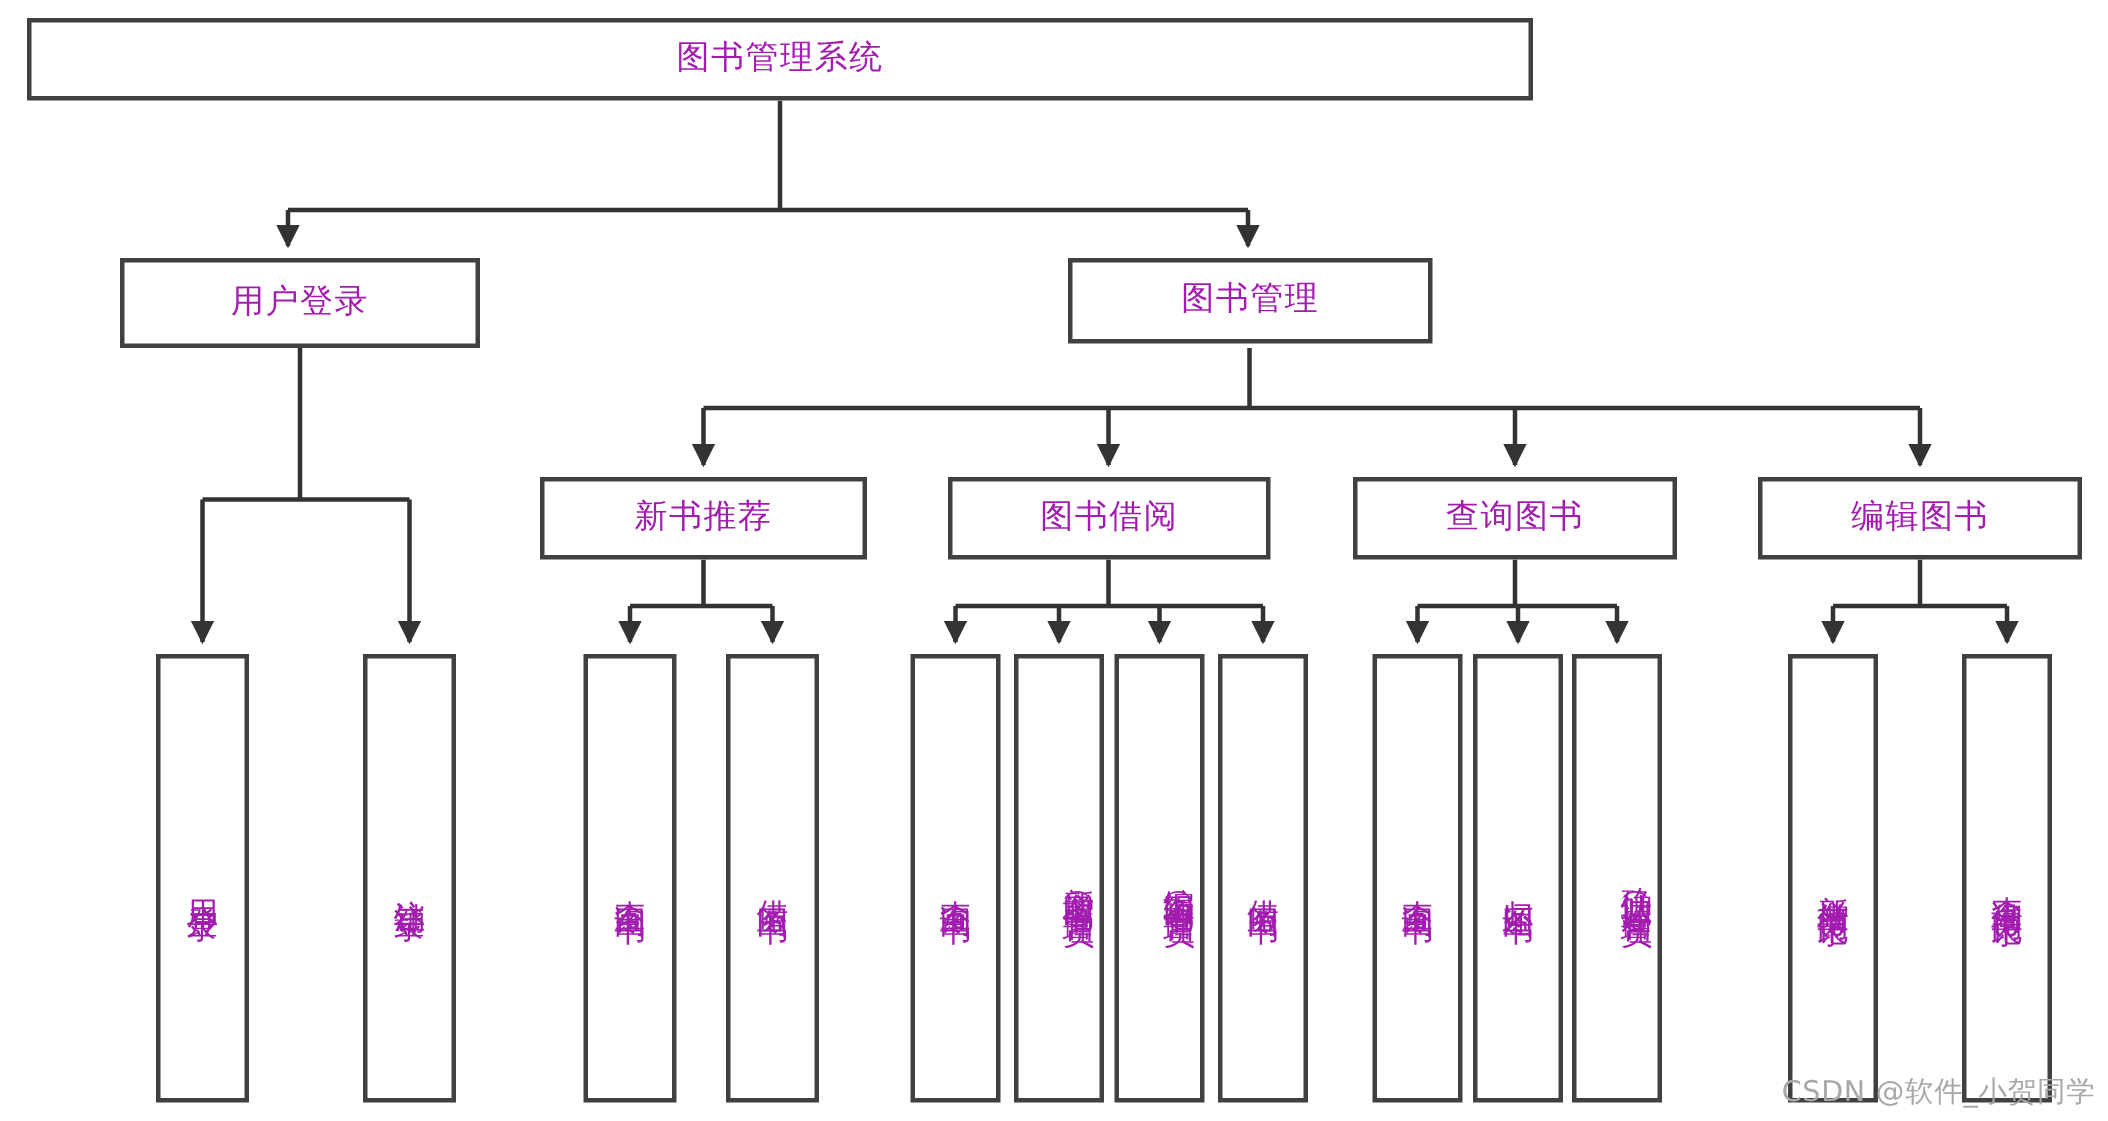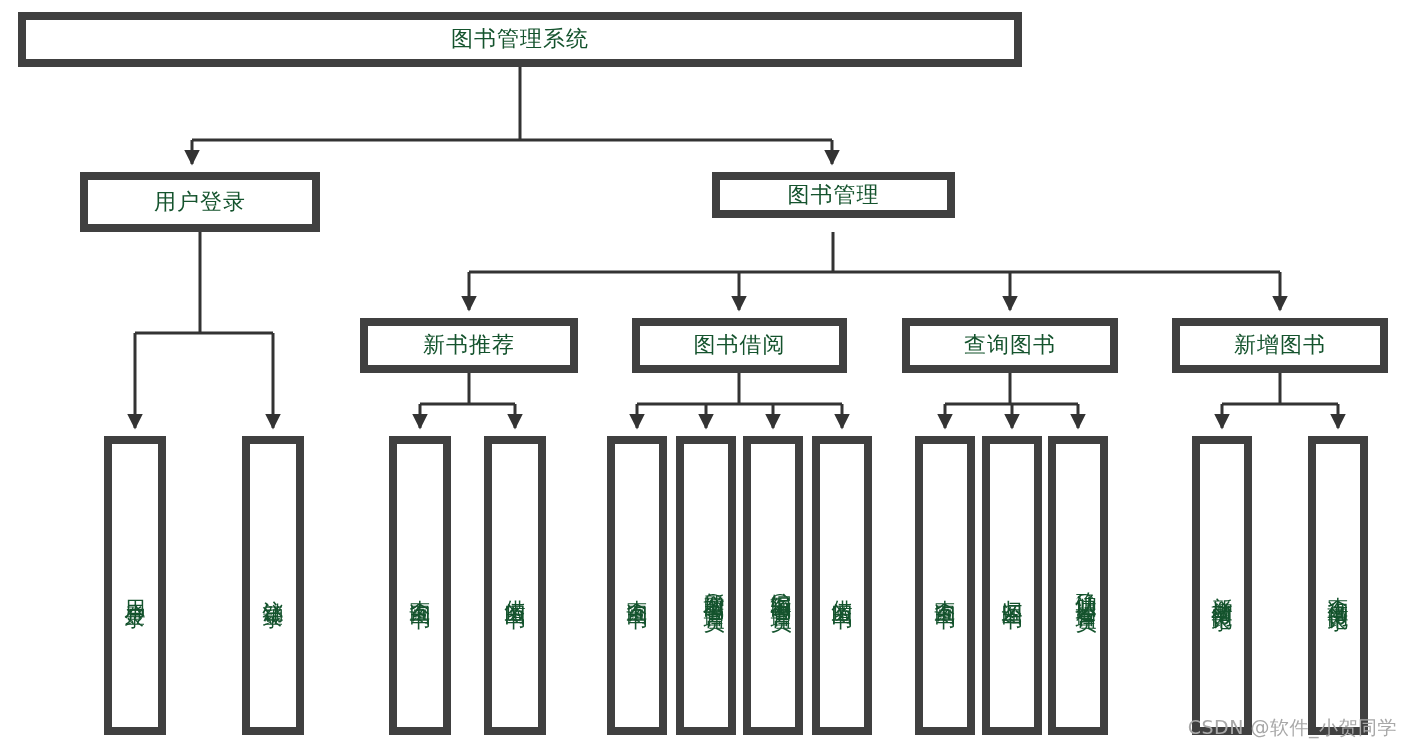--- a/index.html
+++ b/index.html
@@ -19,26 +19,26 @@
     position: absolute;
     left: 0;
     top: 0;
     width: 1405px;
     height: 747px;
     pointer-events: none;
   }
   .node {
     position: absolute;
     box-sizing: border-box;
-    border: 8px solid #404040;
+    border: 3px solid #404040;
     background: #ffffff;
     display: flex;
     align-items: center;
     justify-content: center;
-    color: #14532d;
+    color: #a21caf;
   }
   .node.h {
     font-size: 22px;
     line-height: 1.1;
     letter-spacing: 1px;
   }
   .node.v {
     writing-mode: vertical-rl;
     text-orientation: upright;
     font-size: 21px;
@@ -122,35 +122,35 @@
     </g>
   </svg>
 
   <div class="node h" style="left:18px; top:12px; width:1004px; height:55px;">
     <span class="hlabel">图书管理系统</span>
   </div>
 
   <div class="node h" style="left:80px; top:172px; width:240px; height:60px;">
     <span class="hlabel">用户登录</span>
   </div>
-  <div class="node h" style="left:712px; top:172px; width:243px; height:46px;align-items:center;">
+  <div class="node h" style="left:712px; top:172px; width:243px; height:57px;align-items:center;">
     <span class="hlabel">图书管理</span>
   </div>
 
   <div class="node h" style="left:360px; top:318px; width:218px; height:55px;justify-content:center;">
     <span class="hlabel">新书推荐</span>
   </div>
   <div class="node h" style="left:632px; top:318px; width:215px; height:55px;text-align:center;">
     <span class="hlabel">图书借阅</span>
   </div>
   <div class="node h" style="left:902px; top:318px; width:216px; height:55px;">
     <span class="hlabel">查询图书</span>
   </div>
   <div class="node h" style="left:1172px; top:318px; width:216px; height:55px;">
-    <span class="hlabel">新增图书</span>
+    <span class="hlabel">编辑图书</span>
   </div>
 
   <div class="node v" style="left:104px; top:436px; width:62px; height:299px;">
     <span class="vlabel">用户登录</span>
   </div>
   <div class="node v" style="left:242px; top:436px; width:62px; height:299px;">
     <span class="vlabel">注销登录</span>
   </div>
 
   <div class="node v" style="left:389px; top:436px; width:62px; height:299px;">

